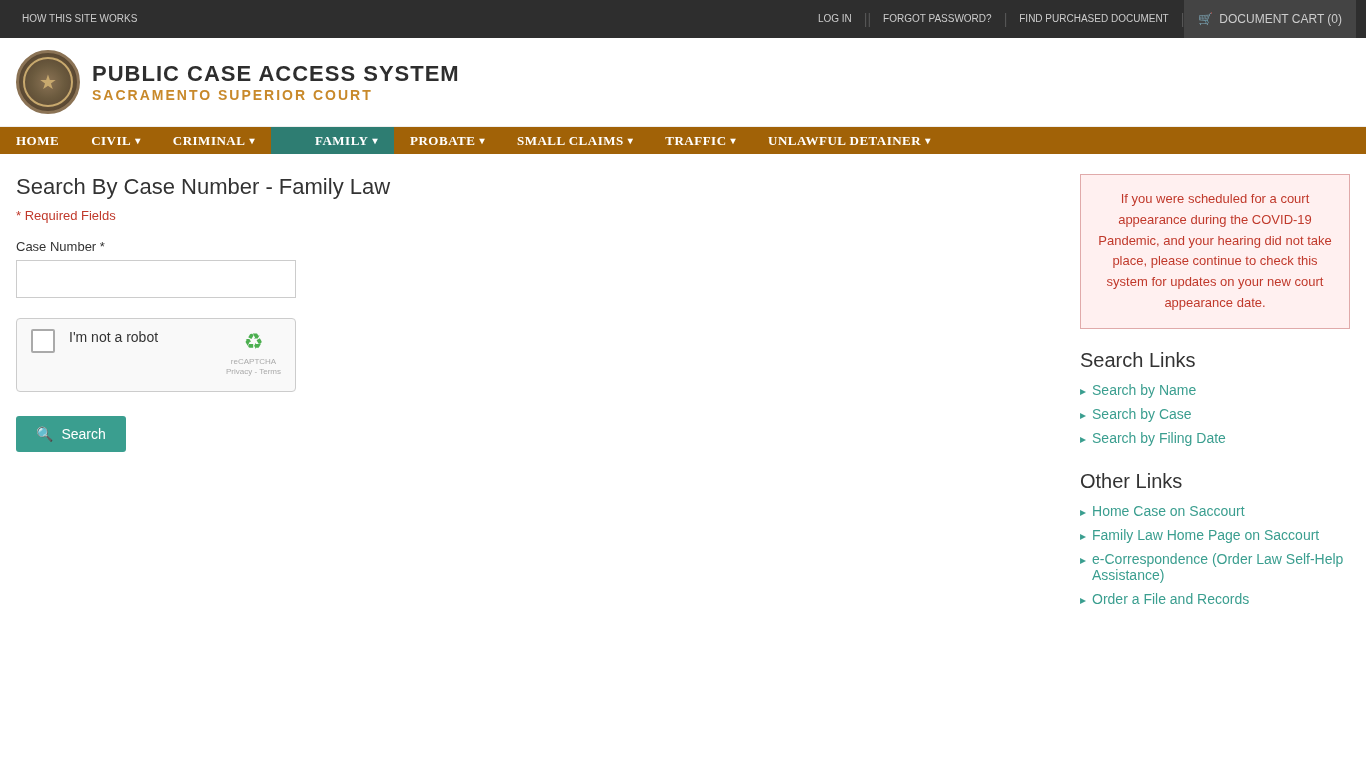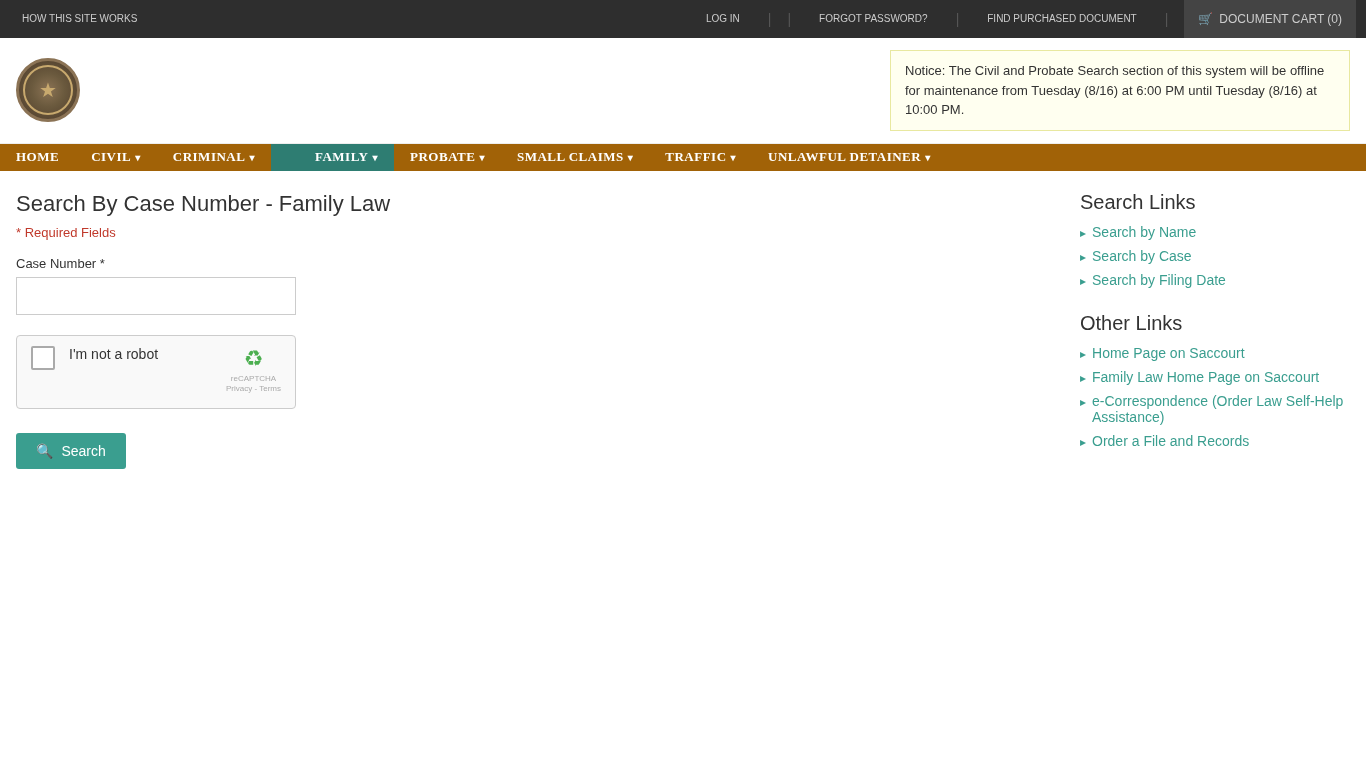--- a/index.html
+++ b/index.html
@@ -9,21 +9,21 @@
     #top-bar {
       background: #2e2e2e;
       color: #ccc;
       display: flex;
       align-items: center;
       justify-content: space-between;
       padding: 0 10px;
       height: 38px;
     }
     #top-bar-left { display: flex; gap: 0; }
-    #top-bar-right { display: flex; align-items: center; gap: 16px; }
+    #top-bar-right { display: flex; align-items: center; gap: 0; }
     .top-nav-item {
       color: #ccc;
       text-decoration: none;
       font-size: 10px;
       padding: 0 12px;
       line-height: 38px;
       cursor: pointer;
     }
     .top-nav-divider { color: #555; line-height: 38px; }
     #cart-btn {
@@ -273,23 +273,24 @@
   </div>
 </div>
 
 <div id="header">
   <div id="logo-area">
     <div id="seal">
       <div id="seal-inner">
         <span>★</span>
       </div>
     </div>
-  </div>
-  <div id="notice-box">
-    <span>Notice: The Civil and Probate Search section of this system will be offline for maintenance from Tuesday (8/16) at 6:00 PM until Tuesday (8/16) at 10:00 PM.</span>
+    <div id="site-title-block">
+      <div id="site-title">PUBLIC CASE ACCESS SYSTEM</div>
+      <div id="site-subtitle">SACRAMENTO SUPERIOR COURT</div>
+    </div>
   </div>
 </div>
 
 <nav id="main-nav">
   <a class="nav-item">HOME</a>
   <a class="nav-item">
     <span>CIVIL</span>
     <span class="nav-arrow">▾</span>
   </a>
   <a class="nav-item">
@@ -336,20 +337,23 @@
       </div>
     </div>
 
     <button id="search-btn">
       <span>🔍</span>
       <span>Search</span>
     </button>
   </div>
 
   <div id="sidebar">
+    <div id="covid-notice">
+      <span>If you were scheduled for a court appearance during the COVID-19 Pandemic, and your hearing did not take place, please continue to check this system for updates on your new court appearance date.</span>
+    </div>
 
     <div id="search-links">
       <h2 class="sidebar-section-title">Search Links</h2>
       <div class="sidebar-link-item">
         <span class="link-arrow">▸</span>
         <a class="sidebar-link">Search by Name</a>
       </div>
       <div class="sidebar-link-item">
         <span class="link-arrow">▸</span>
         <a class="sidebar-link">Search by Case</a>
@@ -357,21 +361,21 @@
       <div class="sidebar-link-item">
         <span class="link-arrow">▸</span>
         <a class="sidebar-link">Search by Filing Date</a>
       </div>
     </div>
 
     <div id="other-links">
       <h2 class="sidebar-section-title">Other Links</h2>
       <div class="sidebar-link-item">
         <span class="link-arrow">▸</span>
-        <a class="sidebar-link">Home Page on Saccourt</a>
+        <a class="sidebar-link">Home Case on Saccourt</a>
       </div>
       <div class="sidebar-link-item">
         <span class="link-arrow">▸</span>
         <a class="sidebar-link">Family Law Home Page on Saccourt</a>
       </div>
       <div class="sidebar-link-item">
         <span class="link-arrow">▸</span>
         <a class="sidebar-link">e-Correspondence (Order Law Self-Help Assistance)</a>
       </div>
       <div class="sidebar-link-item">

